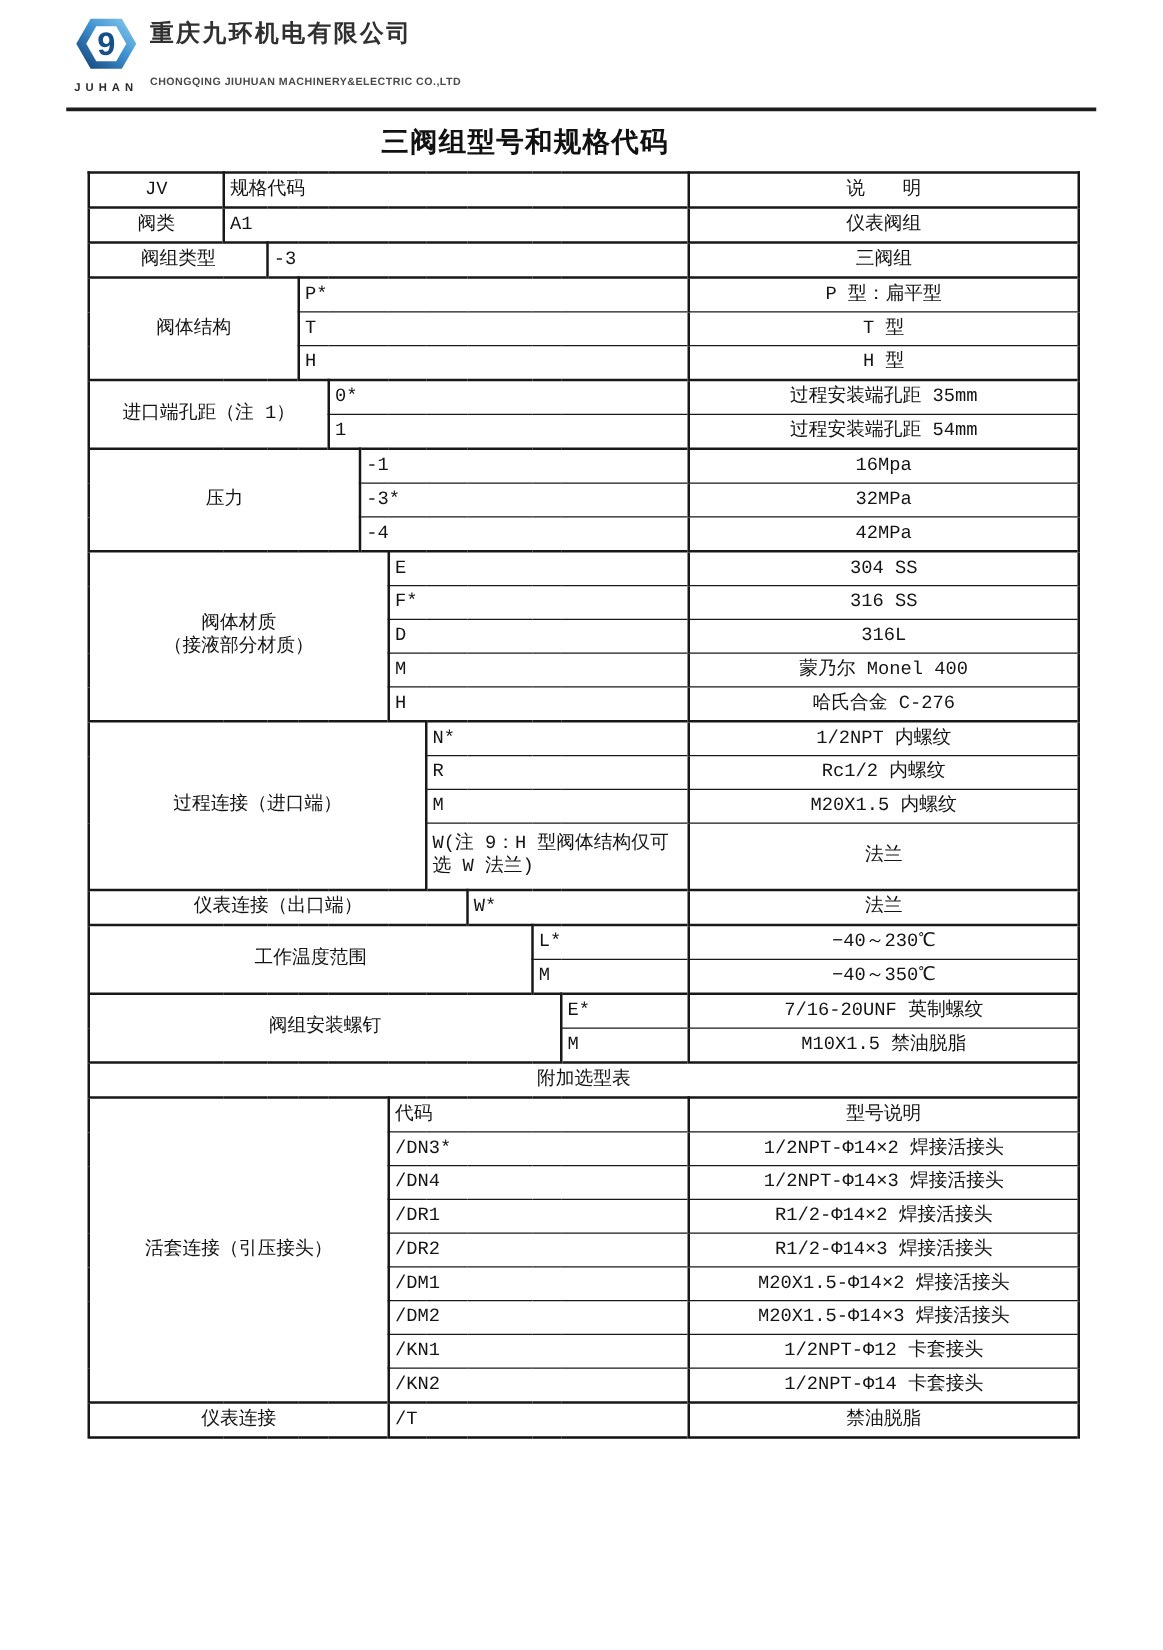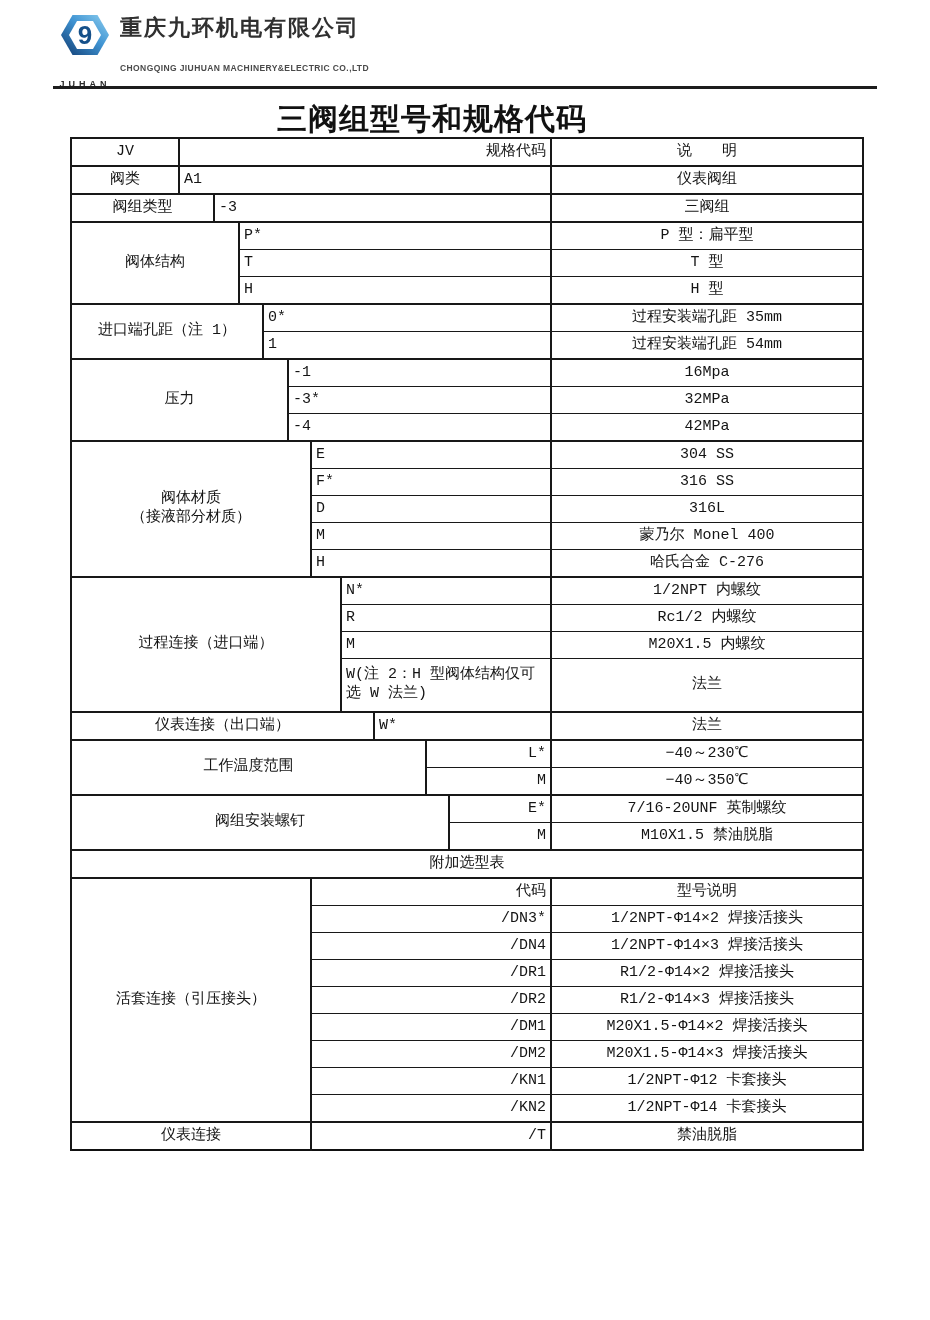--- a/index.html
+++ b/index.html
@@ -5,56 +5,56 @@
   html,body{margin:0;padding:0;background:#ffffff;}
   body{
     width:930px;height:1320px;position:relative;
     font-family:"Liberation Mono","DejaVu Sans Mono","Liberation Serif",monospace,serif;
     color:#1a1a1a;
   }
   
   .letterhead{position:absolute;left:0;top:0;width:930px;height:95px;}
   .logo-wrap{position:absolute;left:55px;top:11px;width:60px;text-align:center;}
   .logo-wordmark{
-    display:block;margin-top:15px;font-size:9px;font-weight:bold;
+    display:block;margin-top:1px;font-size:9px;font-weight:bold;
     letter-spacing:4px;color:#2b2b2b;font-family:"Liberation Sans",sans-serif;
   }
   .company-block{position:absolute;left:120px;top:17px;}
   .company-cn{
-    font-size:22px;font-weight:bold;color:#303030;letter-spacing:2px;line-height:1.2;
+    font-size:19px;font-weight:bold;color:#303030;letter-spacing:2px;line-height:1.2;
   }
   .company-en{
     margin-top:20px;font-size:8.5px;font-weight:bold;color:#4a4a4a;
     letter-spacing:0.4px;font-family:"Liberation Sans",sans-serif;
   }
   .header-divider{
     position:absolute;left:53px;top:86px;width:824px;height:3px;background:#1d1d1d;
   }
   
   .doc-title{
-    position:absolute;left:12px;top:99px;width:840px;text-align:center;
-    font-size:30px;font-weight:bold;letter-spacing:1px;color:#111;
+    position:absolute;left:0;top:99px;width:840px;text-align:center;
+    font-size:22px;font-weight:bold;letter-spacing:1px;color:#111;
   }
   
   table.spec{
     position:absolute;left:70px;top:137px;width:792px;
     border-collapse:collapse;table-layout:fixed;
     border:2.5px solid #111;
   }
   table.spec td{
     border:1px solid #181818;
     border-left-width:2px;border-right-width:2px;
     height:24px;font-size:15px;line-height:1.25;
     padding:1px 4px;vertical-align:middle;color:#141414;
     overflow:hidden;
   }
   tr.sec td{border-top-width:2.5px;}
   td.lab{text-align:center;}
   td.code-l{text-align:left;padding-left:8px;}
-  td.code-c{text-align:right;}
+  td.code-c{text-align:left;}
   td.desc{text-align:center;border-radius:11px;}
   td.multiline{white-space:pre-line;}
   tr.tall td{height:50px;}
   td.wrapcell{line-height:1.55;padding:3px 6px;}
 </style>
 </head>
 <body>
 
 <div class="letterhead">
   <div class="logo-wrap">
@@ -184,21 +184,21 @@
   </tr>
   <tr>
     <td class="code-l" colspan="4">R</td>
     <td class="desc">Rc1/2 内螺纹</td>
   </tr>
   <tr>
     <td class="code-l" colspan="4">M</td>
     <td class="desc">M20X1.5 内螺纹</td>
   </tr>
   <tr class="tall">
-    <td class="code-l wrapcell" colspan="4">W(注 2：H 型阀体结构仅可选 W 法兰)</td>
+    <td class="code-l wrapcell" colspan="4">W(注 9：H 型阀体结构仅可选 W 法兰)</td>
     <td class="desc">法兰</td>
   </tr>
 
   <tr class="sec">
     <td class="lab" colspan="8">仪表连接（出口端）</td>
     <td class="code-l" colspan="3">W*</td>
     <td class="desc">法兰</td>
   </tr>
 
   <tr class="sec">

